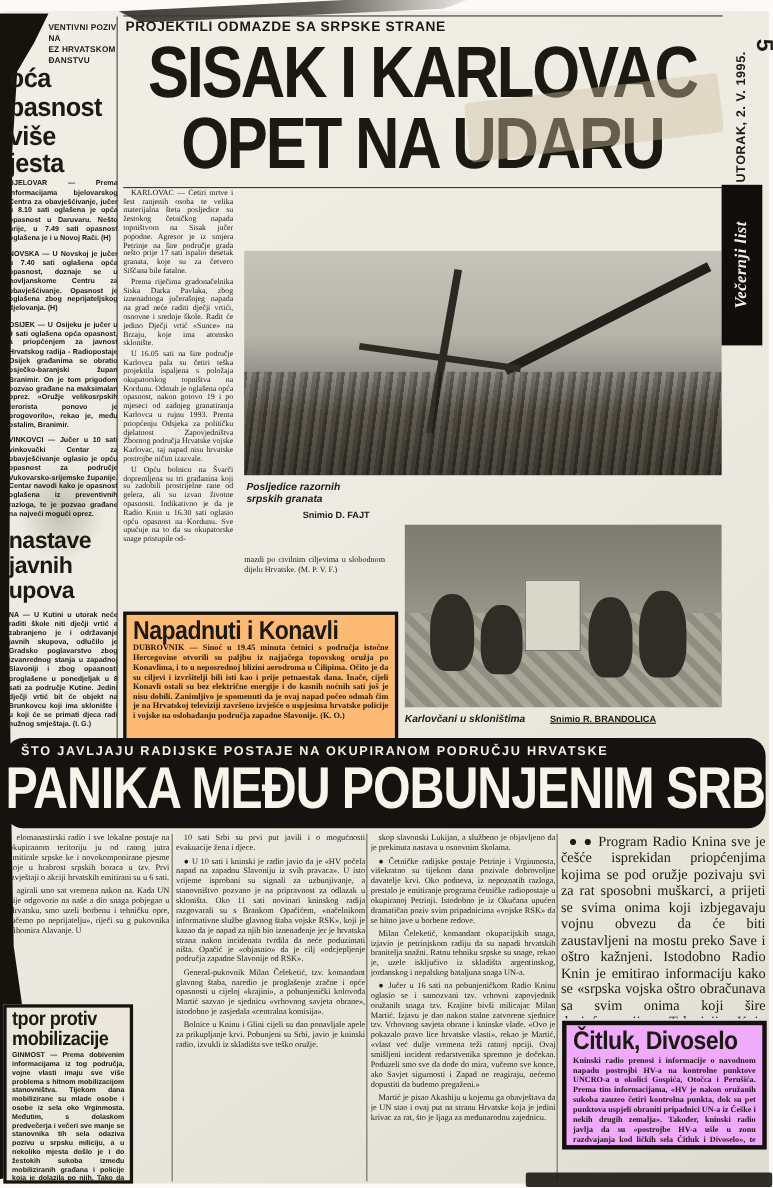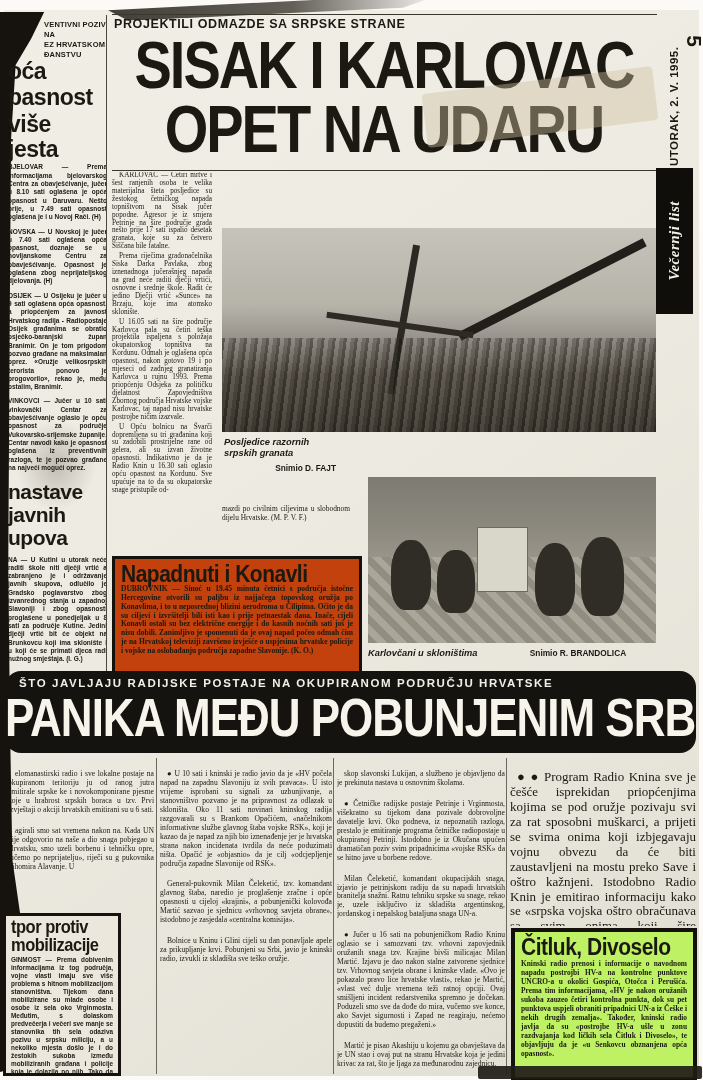--- a/index.html
+++ b/index.html
@@ -48,53 +48,53 @@
   .photo2 .floor{position:absolute;left:0;bottom:0;width:100%;height:52%;
           background:repeating-linear-gradient(45deg,#908d81 0 7px,#aaa79a 7px 14px),
                      repeating-linear-gradient(-45deg,rgba(70,67,60,.25) 0 7px,rgba(0,0,0,0) 7px 14px);}
   .photo2 .cab{position:absolute;left:38%;top:30%;width:17%;height:38%;background:#d9d6ca;border:1px solid #6d6a60;}
   .photo2 .fig{position:absolute;background:#2f2d26;border-radius:45% 45% 35% 35%;}
   .caption{font:bold italic 9.3px/1.15 "Liberation Sans",sans-serif;}
   .credit{font:bold 8.3px/1.1 "Liberation Sans",sans-serif;}
   .cap1{left:224px;top:437px;width:112px;}
   .cred1{left:224px;top:464px;width:112px;text-align:right;}
   .cap2{left:368px;top:648px;width:190px;}
-  .cred2{left:500px;top:649px;width:156px;text-align:center;}
-  
-  .kbox{left:112px;top:556px;width:250px;height:119px;border:3px solid #14120d;background:#c2410c;
+  .cred2{left:500px;top:649px;width:156px;text-align:left;text-decoration:underline;}
+  
+  .kbox{left:112px;top:556px;width:250px;height:119px;border:3px solid #14120d;background:#fdba74;
         padding:3px 6px;box-sizing:border-box;overflow:hidden;}
   .kbox h3{margin:0 0 2px 0;font:bold 21px/1 "Liberation Sans",sans-serif;transform:scaleY(1.12);transform-origin:left top;letter-spacing:-.5px;}
   .kbox .kbody{font:bold 7.5px/1.18 "Liberation Serif",serif;text-align:justify;}
   
   .pagenum{left:680px;top:26px;width:20px;height:30px;font:bold 21px/1 "Liberation Sans",sans-serif;
            transform:rotate(90deg);transform-origin:center center;text-align:center;}
   .dateline{left:659px;top:38px;height:128px;width:32px;writing-mode:vertical-rl;transform:rotate(180deg);
             font:bold 11.5px/1 "Liberation Sans",sans-serif;letter-spacing:.5px;display:flex;align-items:center;}
   .mastbox{left:656px;top:168px;width:37px;height:146px;background:#0f0e0a;display:flex;align-items:center;justify-content:center;}
   .mastbox span{writing-mode:vertical-rl;transform:rotate(180deg);color:#f4f1e8;
             font:bold italic 15px/1 "Liberation Serif",serif;letter-spacing:.5px;}
   
   .band{left:5px;top:671px;width:691px;height:82px;background:#151310;border-radius:16px;overflow:hidden;}
   .band .bkick{margin:6px 0 0 14px;color:#f2efe6;font:bold 11.5px/1.1 "Liberation Sans",sans-serif;letter-spacing:1.6px;}
   .band .bhead{margin-top:1px;color:#f7f4ec;text-align:center;font:bold 44px/1 "Liberation Sans",sans-serif;
                letter-spacing:-1px;transform:scaleY(1.22);transform-origin:center top;white-space:nowrap;}
   
   .lcol{top:758px;height:318px;overflow:hidden;font:7.6px/1.18 "Liberation Serif",serif;text-align:justify;}
-  .lcol p{margin:12px 0 3px 0;text-indent:7px;}
+  .lcol p{margin:0 0 3px 0;text-indent:7px;}
   .colA{left:8px;width:146px;height:152px;}
   .colB{left:160px;width:172px;}
   .colC{left:337px;width:168px;}
   .colD{left:510px;width:186px;height:168px;font-size:13px;line-height:1.15;}
   
   .obox{left:3px;top:913px;width:118px;height:163px;border:3px solid #16130e;background:#ece7dc;
         padding:2px 5px;box-sizing:border-box;overflow:hidden;}
   .obox .ohead{font:bold 16.5px/1.05 "Liberation Sans",sans-serif;letter-spacing:-.5px;transform:scaleY(1.08);transform-origin:left top;}
   .obox .obody{margin-top:3px;font:bold 6.4px/1.25 "Liberation Sans",sans-serif;text-align:justify;}
   
-  .cbox{left:511px;top:928px;width:186px;height:153px;border:4px solid #14110c;background:#bef264;
+  .cbox{left:511px;top:928px;width:186px;height:117px;border:4px solid #14110c;background:#f0abfc;
         padding:3px 6px;box-sizing:border-box;overflow:hidden;}
   .cbox h3{margin:0 0 3px 0;font:bold 21px/1 "Liberation Sans",sans-serif;transform:scaleY(1.1);transform-origin:left top;letter-spacing:-.5px;}
   .cbox .cbody{font:bold 7.4px/1.22 "Liberation Serif",serif;text-align:justify;}
   .botbar{left:478px;top:1066px;width:224px;height:13px;background:#1f1c16;border-radius:2px;opacity:.92;}
 </style>
 </head>
 <body>
 
 <div id="canvas">
   <div class="abs paper"></div>
@@ -179,20 +179,21 @@
   <div class="abs band">
     <div class="bkick">ŠTO JAVLJAJU RADIJSKE POSTAJE NA OKUPIRANOM PODRUČJU HRVATSKE</div>
     <div class="bhead">PANIKA MEĐU POBUNJENIM SRBIMA</div>
   </div>
 
   <div class="abs lcol colA">
     <p>elomanastirski radio i sve lokalne postaje na okupiranom teritoriju ju od ranog jutra emitirale srpske ke i novokomponirane pjesme koje u hrabrost srpskih boraca u tzv. Prvi izvještaji o akciji hrvatskih emitirani su u 6 sati.</p>
     <p>agirali smo sat vremena nakon na. Kada UN nije odgovorio na naše a dio snaga pobjegao u Hrvatsku, smo uzeli borbenu i tehničku opre, tučemo po neprijatelju», riječi su g pukovnika Tihomira Alavanje. U</p>
   </div>
   <div class="abs lcol colB">
+    <p>10 sati Srbi su prvi put javili i o mogućnosti evakuacije žena i djece.</p>
     <p>● U 10 sati i kninski je radio javio da je «HV počela napad na zapadnu Slavoniju iz svih pravaca». U isto vrijeme isprobani su signali za uzbunjivanje, a stanovništvo pozvano je na pripravnost za odlazak u skloništa. Oko 11 sati novinari kninskog radija razgovarali su s Brankom Opačićem, «načelnikom informativne službe glavnog štaba vojske RSK», koji je kazao da je napad za njih bio iznenađenje jer je hrvatska strana nakon incidenata tvrdila da neće poduzimati ništa. Opačić je «objasnio» da je cilj «odcjepljenje područja zapadne Slavonije od RSK».</p>
     <p>General-pukovnik Milan Čeleketić, tzv. komandant glavnog štaba, naredio je proglašenje zračne i opće opasnosti u cijeloj «krajini», a pobunjenički kolovođa Martić sazvao je sjednicu «vrhovnog savjeta obrane», istodobno je zasjedala «centralna komisija».</p>
     <p>Bolnice u Kninu i Glini cijeli su dan ponavljale apele za prikupljanje krvi. Pobunjeni su Srbi, javio je kninski radio, izvukli iz skladišta sve teško oružje.</p>
   </div>
   <div class="abs lcol colC">
     <p>skop slavonski Lukijan, a službeno je objavljeno da je prekinuta nastava u osnovnim školama.</p>
     <p>● Četničke radijske postaje Petrinje i Vrginmosta, višekratno su tijekom dana pozivale dobrovoljne davatelje krvi. Oko podneva, iz nepoznatih razloga, prestalo je emitiranje programa četničke radiopostaje u okupiranoj Petrinji. Istodobno je iz Okučana upućen dramatičan poziv svim pripadnicima «vojske RSK» da se hitno jave u borbene redove.</p>
     <p>Milan Čeleketić, komandant okupacijskih snaga, izjavio je petrinjskom radiju da su napadi hrvatskih branitelja snažni. Ratnu tehniku srpske su snage, rekao je, uzele isključivo iz skladišta argentinskog, jordanskog i nepalskog bataljuna snaga UN-a.</p>
     <p>● Jučer u 16 sati na pobunjeničkom Radio Kninu oglasio se i samozvani tzv. vrhovni zapovjednik oružanih snaga tzv. Krajine bivši milicajac Milan Martić. Izjavu je dao nakon stalne zatvorene sjednice tzv. Vrhovnog savjeta obrane i kninske vlade. «Ovo je pokazalo pravo lice hrvatske vlasti», rekao je Martić, «vlast već dulje vremena teži ratnoj opciji. Ovaj smišljeni incident redarstvenika spremno je dočekan. Poduzeli smo sve da dođe do mira, vučemo sve konce, ako Savjet sigurnosti i Zapad ne reagiraju, nećemo dopustiti da budemo pregaženi.»</p>
     <p>Martić je pisao Akashiju u kojemu ga obavještava da je UN stao i ovaj put na stranu Hrvatske koja je jedini krivac za rat, što je ljaga za međunarodnu zajednicu.</p>

